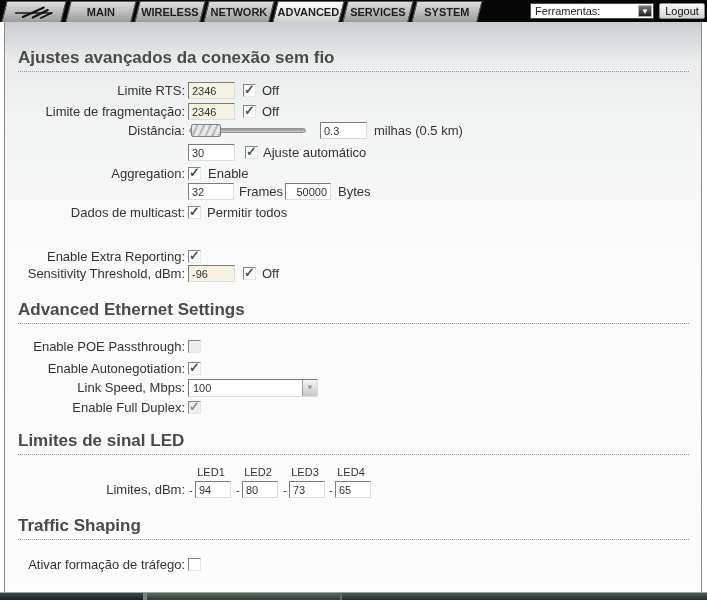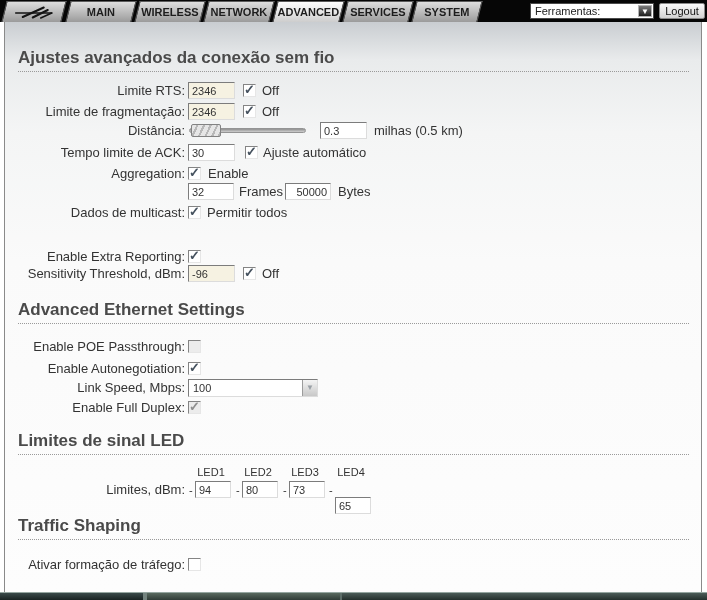--- a/index.html
+++ b/index.html
@@ -138,21 +138,20 @@
     <div class="row" style="top:100px;">
       <span class="rlabel">Distância:</span>
       <span class="slider" style="left:184px;">
         <span class="slider-handle"></span>
       </span>
       <input class="tin" style="left: 315px; width: 47px;" value="0.3">
       <span class="rtext" style="left:369px;">milhas (0.5 km)</span>
     </div>
 
     <div class="row" style="top:122px;">
-      <span class="rlabel">Tempo limite de ACK:</span>
       <input class="tin" style="left: 183px; width: 47px;" value="30">
       <span class="cb checked" style="left:240px;"></span>
       <span class="rtext" style="left:258px;">Ajuste automático</span>
     </div>
 
     <div class="row" style="top:143px;">
       <span class="rlabel">Aggregation:</span>
       <span class="cb checked" style="left:183px;"></span>
       <span class="rtext" style="left:203px;">Enable</span>
     </div>
@@ -219,21 +218,21 @@
 
     <div class="row" style="top:459px;">
       <span class="rlabel">Limites, dBm:</span>
       <span class="minus" style="left:184px;">-</span>
       <input class="tin" style="left: 190px; width: 36px;" value="94">
       <span class="minus" style="left:231px;">-</span>
       <input class="tin" style="left: 237px; width: 36px;" value="80">
       <span class="minus" style="left:278px;">-</span>
       <input class="tin" style="left: 284px; width: 36px;" value="73">
       <span class="minus" style="left:324px;">-</span>
-      <input class="tin" style="left: 330px; width: 36px; margin-top: 16px;" value="65">
+      <input class="tin" style="left: 330px; width: 36px;" value="65">
     </div>
 
     <div class="sec-head" style="top:494px;">Traffic Shaping</div>
 
     <div class="row" style="top:534px;">
       <span class="rlabel">Ativar formação de tráfego:</span>
       <span class="cb" style="left:183px;"></span>
     </div>
 
   </div>

